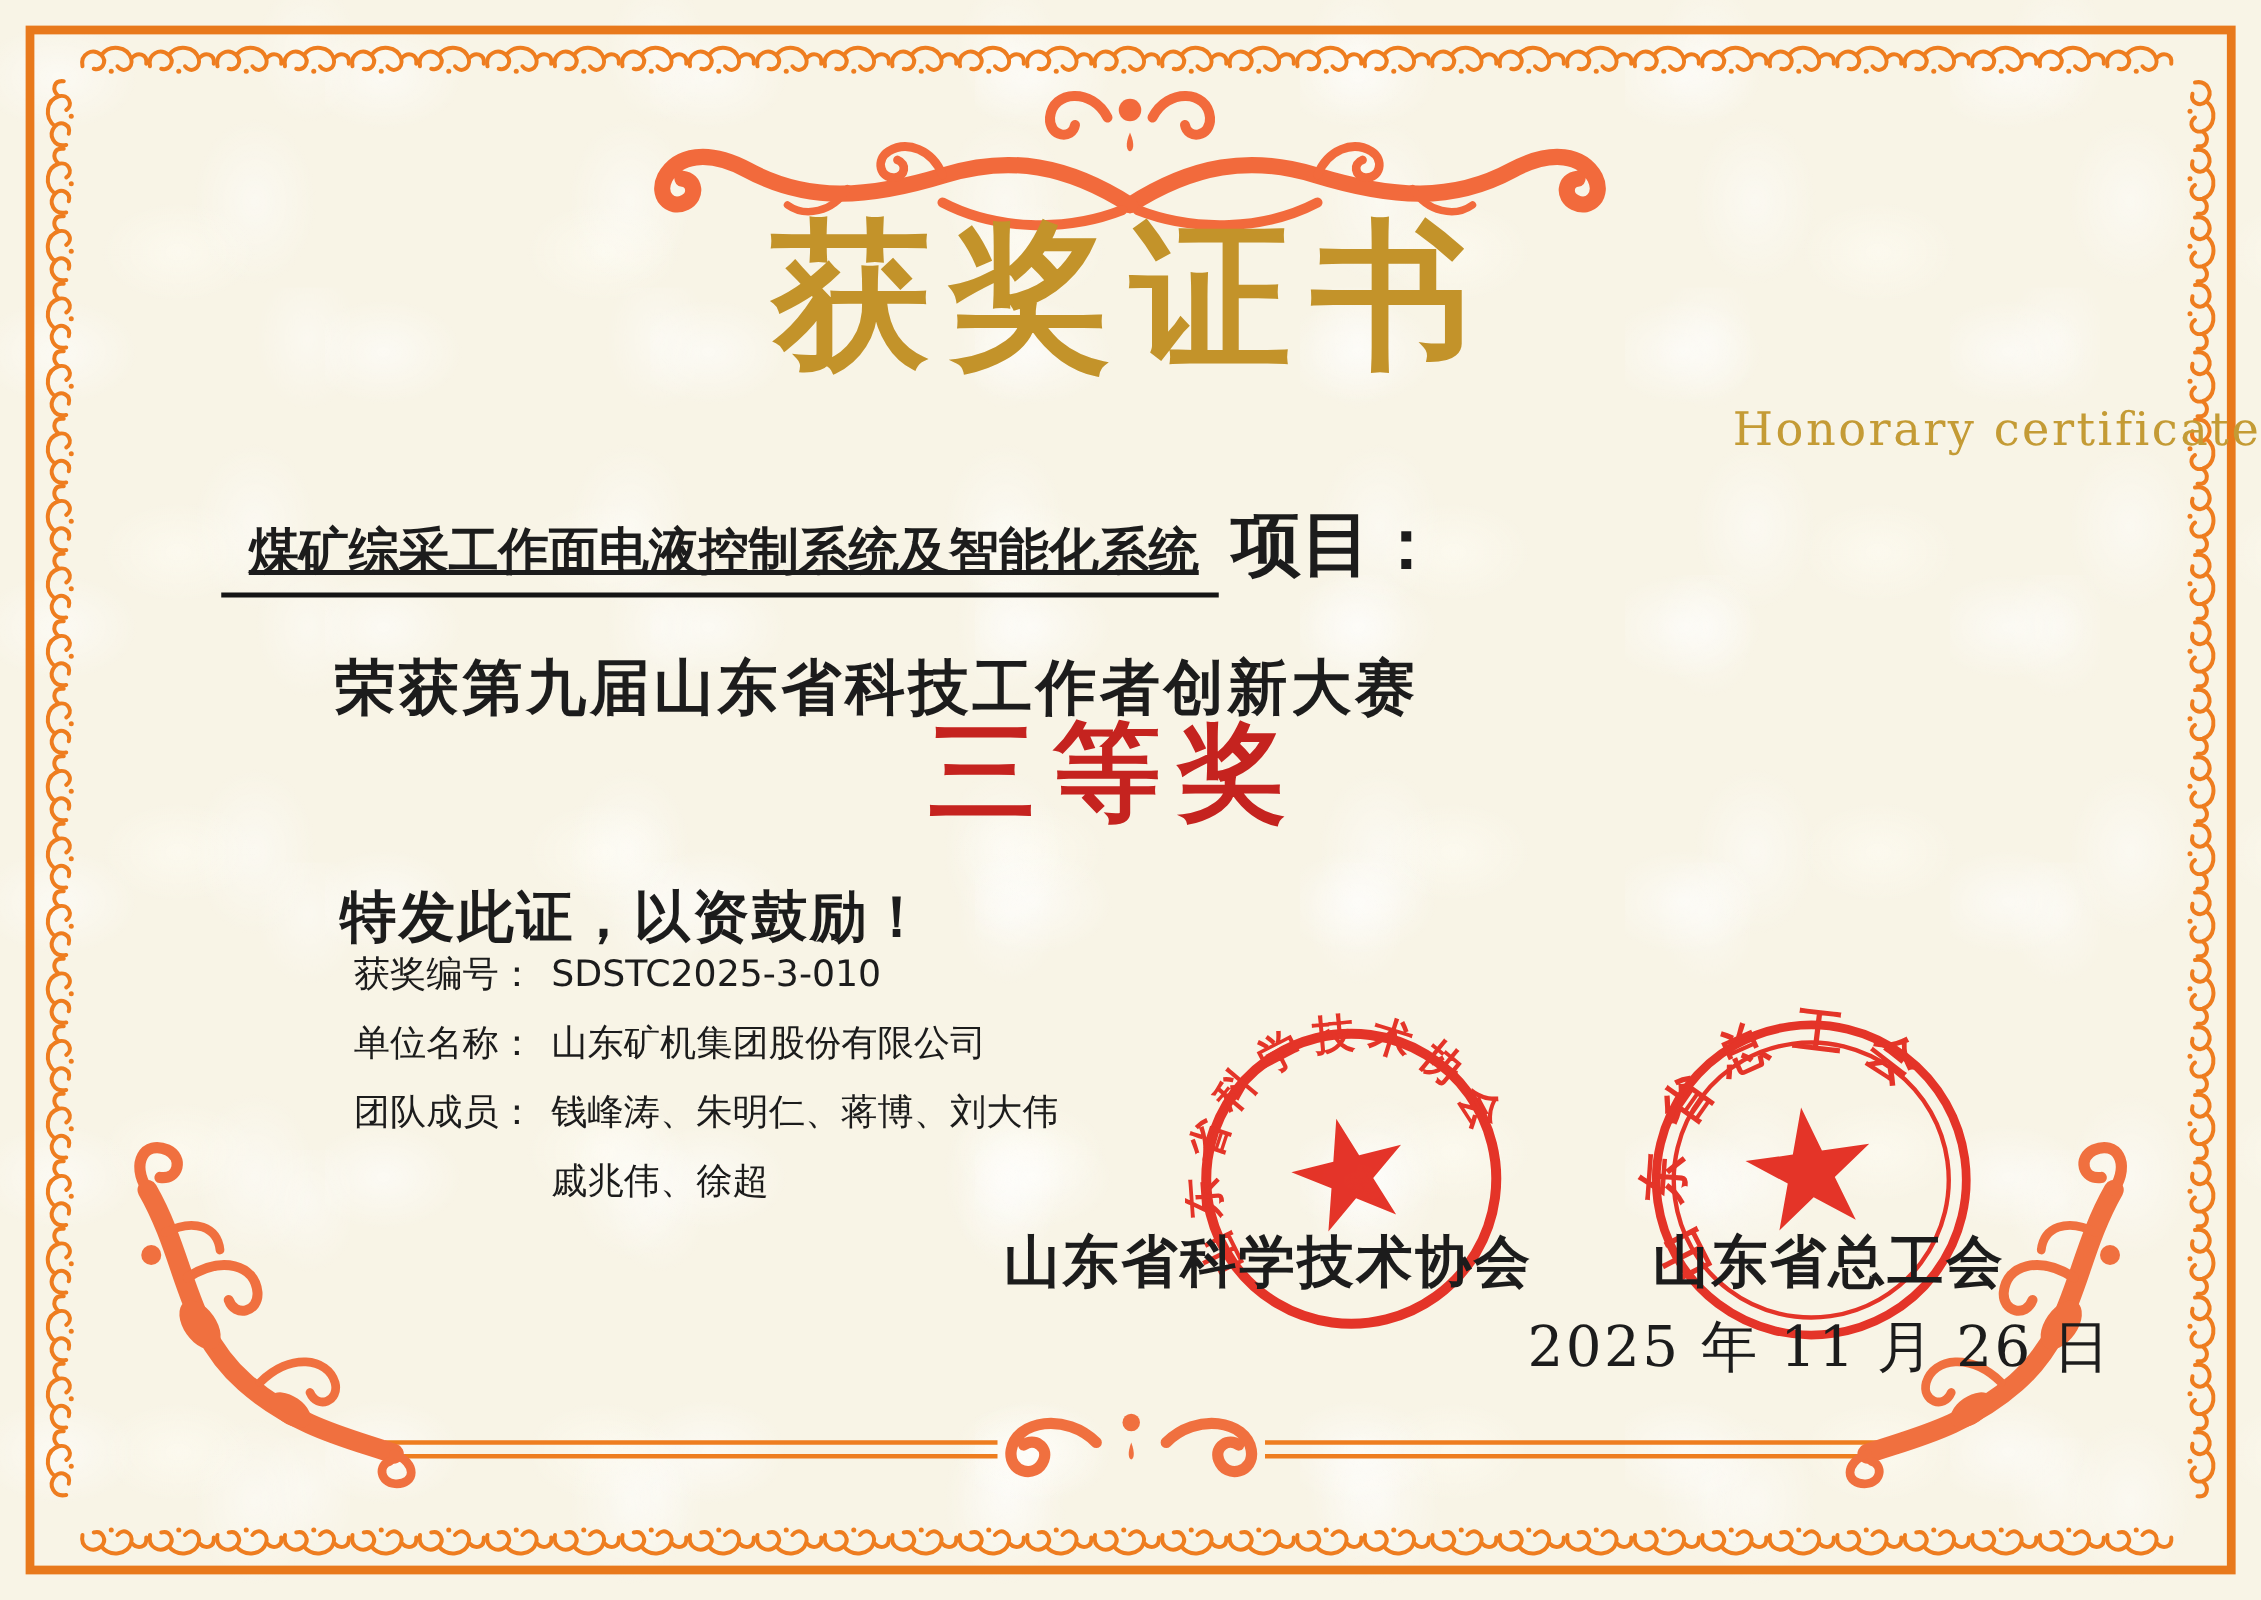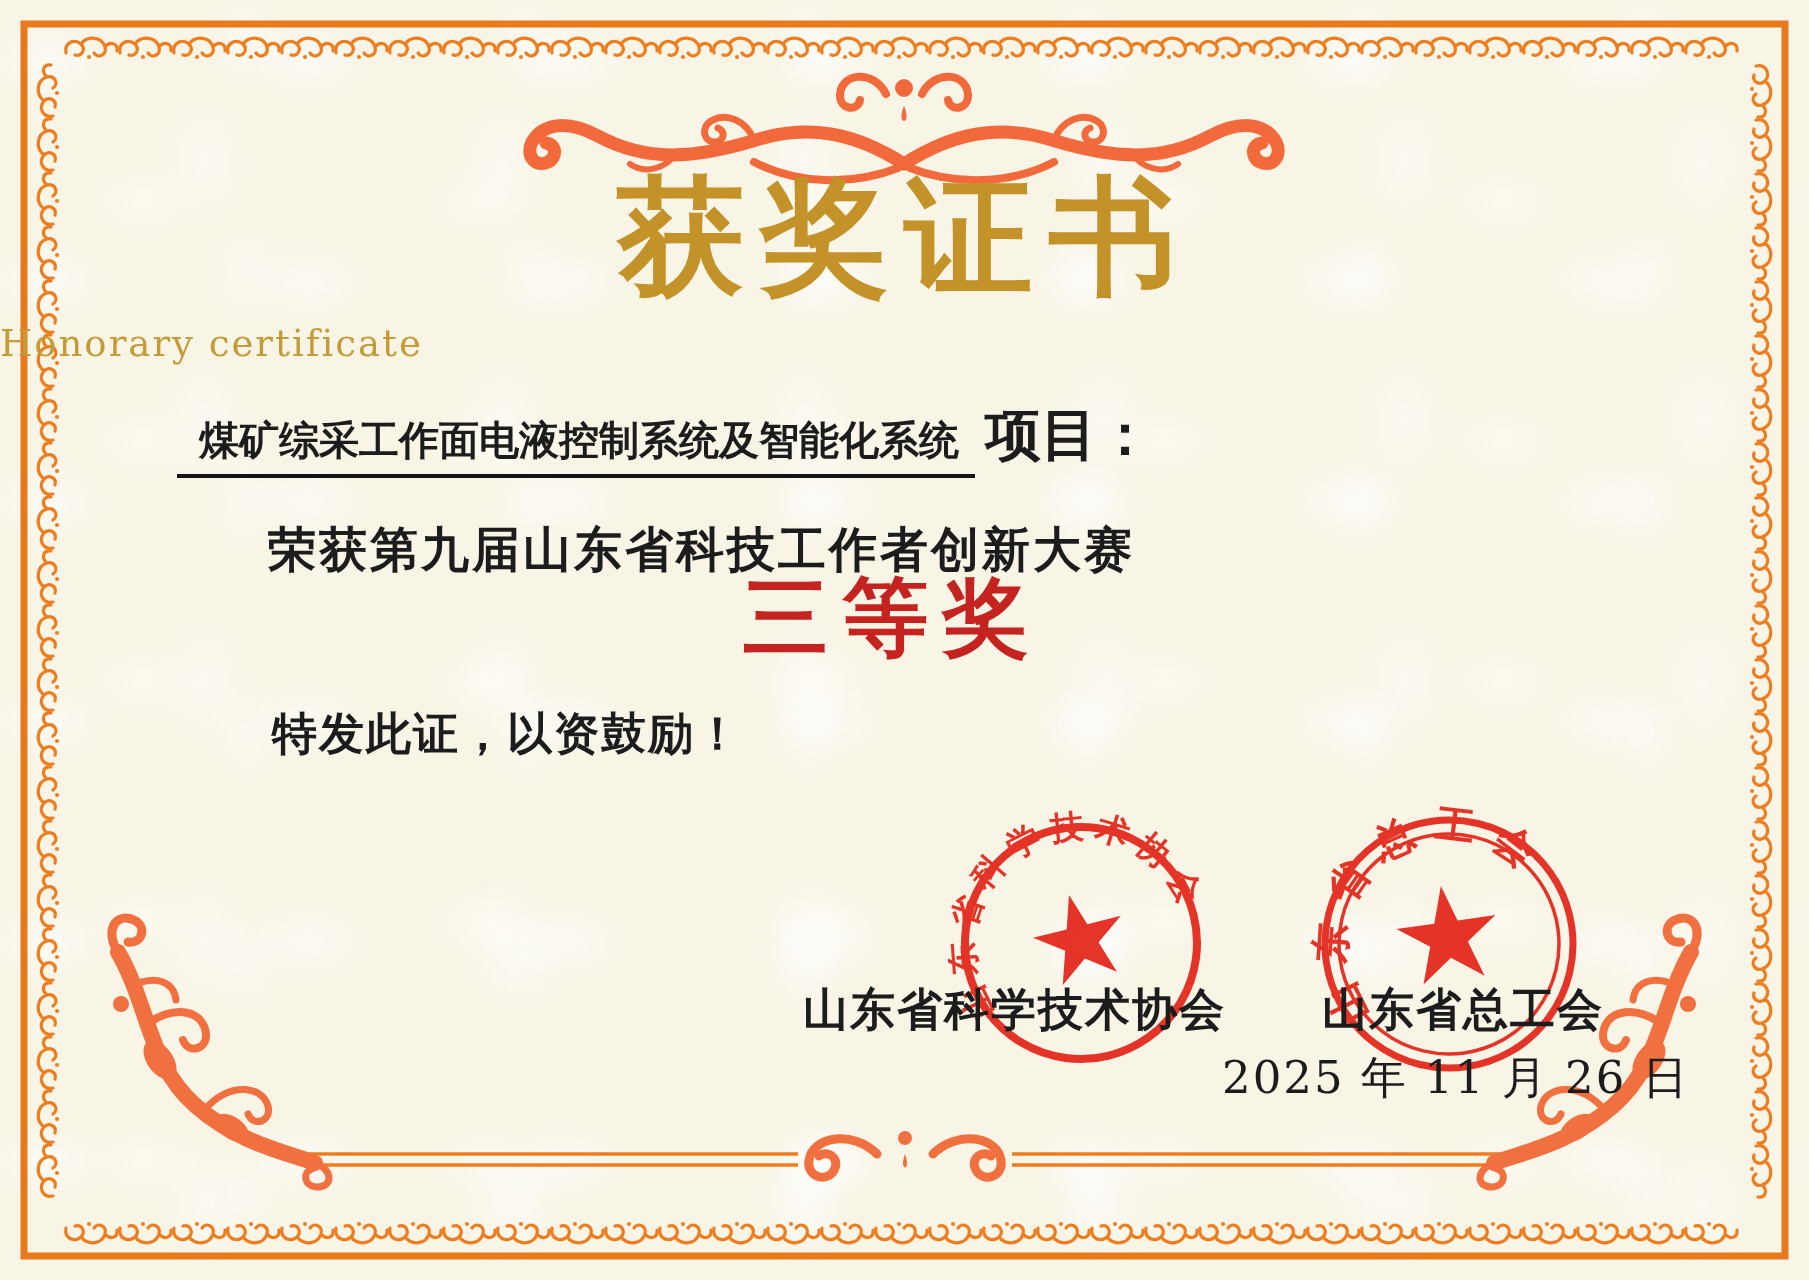--- a/index.html
+++ b/index.html
@@ -12,25 +12,25 @@
       radial-gradient(ellipse 85px 55px at 42% 84%, rgba(255,253,244,.6), rgba(255,255,255,0) 72%),
       radial-gradient(ellipse 60px 80px at 88% 18%, rgba(255,255,255,.4), rgba(255,255,255,0) 70%);
     background-size:260px 220px,300px 260px,340px 240px,280px 230px;}
   .deco-svg{position:absolute;left:0;top:0;width:1809px;height:1280px;z-index:1;}
   .seal{position:absolute;z-index:2;opacity:.93;}
   .seal-left{left:948px;top:810px;width:266px;height:266px;}
   .seal-right{left:1308px;top:803px;width:282px;height:282px;}
   .txt{position:absolute;z-index:3;color:#1c1c1c;white-space:nowrap;}
   .title{left:0;right:0;top:152px;text-align:center;font-family:"DejaVu Serif",serif;
     font-weight:700;font-size:128px;letter-spacing:16px;color:#c3932a;}
-  .subtitle{left:0;right:0;top:322px;text-align:left;font-family:"DejaVu Serif",serif;
+  .subtitle{left:0;right:0;top:322px;text-align:right;font-family:"DejaVu Serif",serif;
     font-size:37px;color:#c49b35;letter-spacing:2px;}
   .project-line{left:177px;top:398px;display:flex;align-items:baseline;}
   .project-name{font-size:40px;font-weight:700;padding:0 16px 6px 22px;
-    border-bottom:4px solid #151515;}
+    border-bottom:4px solid #151515;text-decoration:underline;}
   .project-label{font-family:Liberation Mono, monospace;font-size:56px;font-weight:700;margin-left:10px;}
   .competition{left:268px;top:490px;font-family:"DejaVu Serif",serif;font-size:48px;
     font-weight:700;letter-spacing:3px;margin-top:28px;}
   .award{left:0;right:24px;top:560px;text-align:center;font-family:"DejaVu Serif",serif;
     font-size:86px;font-weight:700;color:#c5231f;letter-spacing:14px;}
   .statement{left:272px;top:704px;font-family:"DejaVu Serif",serif;font-size:45px;
     font-weight:700;letter-spacing:2px;}
   .fields{left:283px;top:752px;font-size:29px;line-height:55px;}
   .field-label{display:inline-block;width:158px;}
   .issuer{font-family:"DejaVu Serif",serif;font-size:45px;font-weight:700;letter-spacing:2px;}
@@ -242,17 +242,31 @@
     <span class="project-name">煤矿综采工作面电液控制系统及智能化系统</span>
     <span class="project-label">项目：</span>
   </div>
 
   <div class="txt competition">荣获第九届山东省科技工作者创新大赛</div>
 
   <div class="txt award">三等奖</div>
 
   <div class="txt statement">特发此证，以资鼓励！</div>
 
+  <div class="txt fields">
+    <div>
+      <span class="field-label">获奖编号：</span><span class="field-value">SDSTC2025-3-010</span>
+    </div>
+    <div>
+      <span class="field-label">单位名称：</span><span class="field-value">山东矿机集团股份有限公司</span>
+    </div>
+    <div>
+      <span class="field-label">团队成员：</span><span class="field-value">钱峰涛、朱明仁、蒋博、刘大伟</span>
+    </div>
+    <div>
+      <span class="field-label"></span><span class="field-value">戚兆伟、徐超</span>
+    </div>
+  </div>
 
   <div class="txt issuer issuer-left">山东省科学技术协会</div>
   <div class="txt issuer issuer-right">山东省总工会</div>
   <div class="txt date">2025 年 11 月 26 日</div>
 </div>
 
 </body></html>

